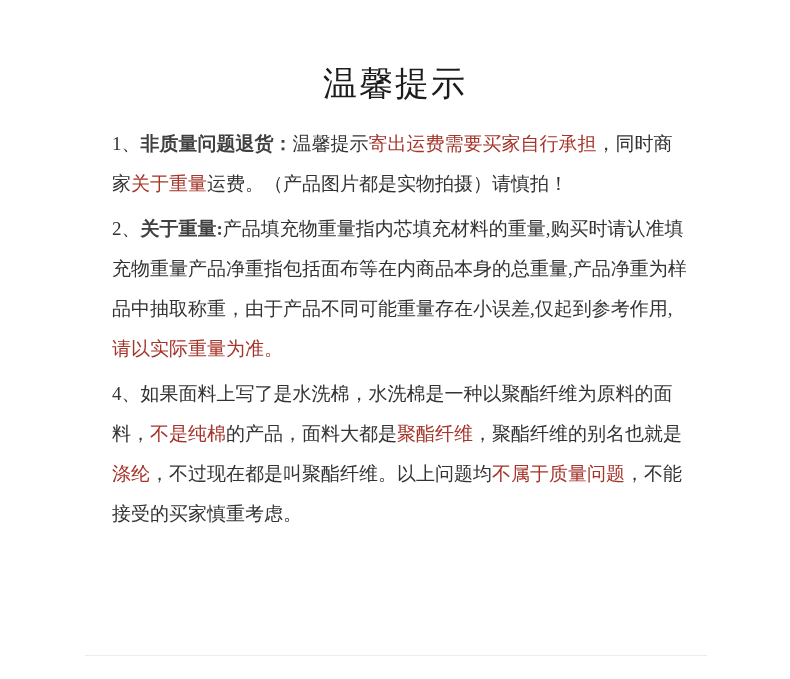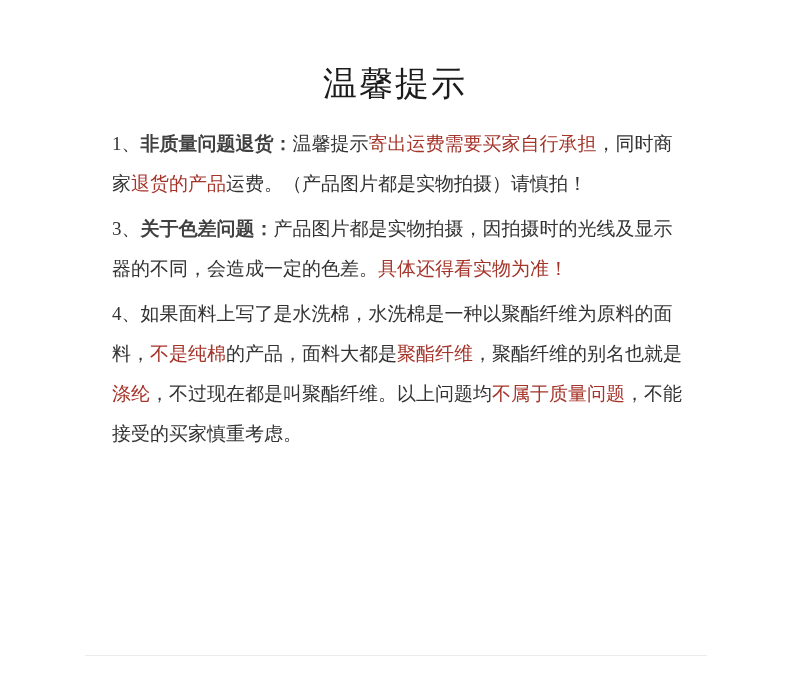--- a/index.html
+++ b/index.html
@@ -50,18 +50,18 @@
     height: 1px;
     background: #ececec;
   }
 </style>
 </head>
 <body style="background: rgb(255, 255, 255);">
 
 <div class="page">
   <h1 class="title">温馨提示</h1>
   <div class="content">
-      <p class="notice"><span class="seg-num">1、</span><span class="seg-bold-black">非质量问题退货：</span><span class="seg-black">温馨提示</span><span class="seg-bold-red">寄出运费需要买家自行承担</span><span class="seg-black">，同时商家</span><span class="seg-bold-red">退货的产品</span><span class="seg-black">运费。（产品图片都是实物拍摄）请慎拍！</span></p>
-      <p class="notice"><span class="seg-num">3、</span><span class="seg-bold-black">关于色差问题：</span><span class="seg-black">产品图片都是实物拍摄，因拍摄时的光线及显示器的不同，会造成一定的色差。</span><span class="seg-bold-red">具体还得看实物为准！</span></p>
+      <p class="notice"><span class="seg-num">1、</span><span class="seg-bold-black">非质量问题退货：</span><span class="seg-black">温馨提示</span><span class="seg-bold-red">寄出运费需要买家自行承担</span><span class="seg-black">，同时商家</span><span class="seg-bold-red">关于重量</span><span class="seg-black">运费。（产品图片都是实物拍摄）请慎拍！</span></p>
+      <p class="notice"><span class="seg-num">2、</span><span class="seg-bold-black">关于重量:</span><span class="seg-black">产品填充物重量指内芯填充材料的重量,购买时请认准填充物重量产品净重指包括面布等在内商品本身的总重量,产品净重为样品中抽取称重，由于产品不同可能重量存在小误差,仅起到参考作用,</span><span class="seg-bold-red">请以实际重量为准。</span></p>
       <p class="notice"><span class="seg-num">4、</span><span class="seg-black">如果面料上写了是水洗棉，水洗棉是一种以聚酯纤维为原料的面料，</span><span class="seg-bold-red">不是纯棉</span><span class="seg-black">的产品，面料大都是</span><span class="seg-bold-red">聚酯纤维</span><span class="seg-black">，聚酯纤维的别名也就是</span><span class="seg-bold-red">涤纶</span><span class="seg-black">，不过现在都是叫聚酯纤维。以上问题均</span><span class="seg-bold-red">不属于质量问题</span><span class="seg-black">，不能接受的买家慎重考虑。</span></p>
     </div>
   <div class="bottom-divider"></div>
 </div>
 
 </body></html>

